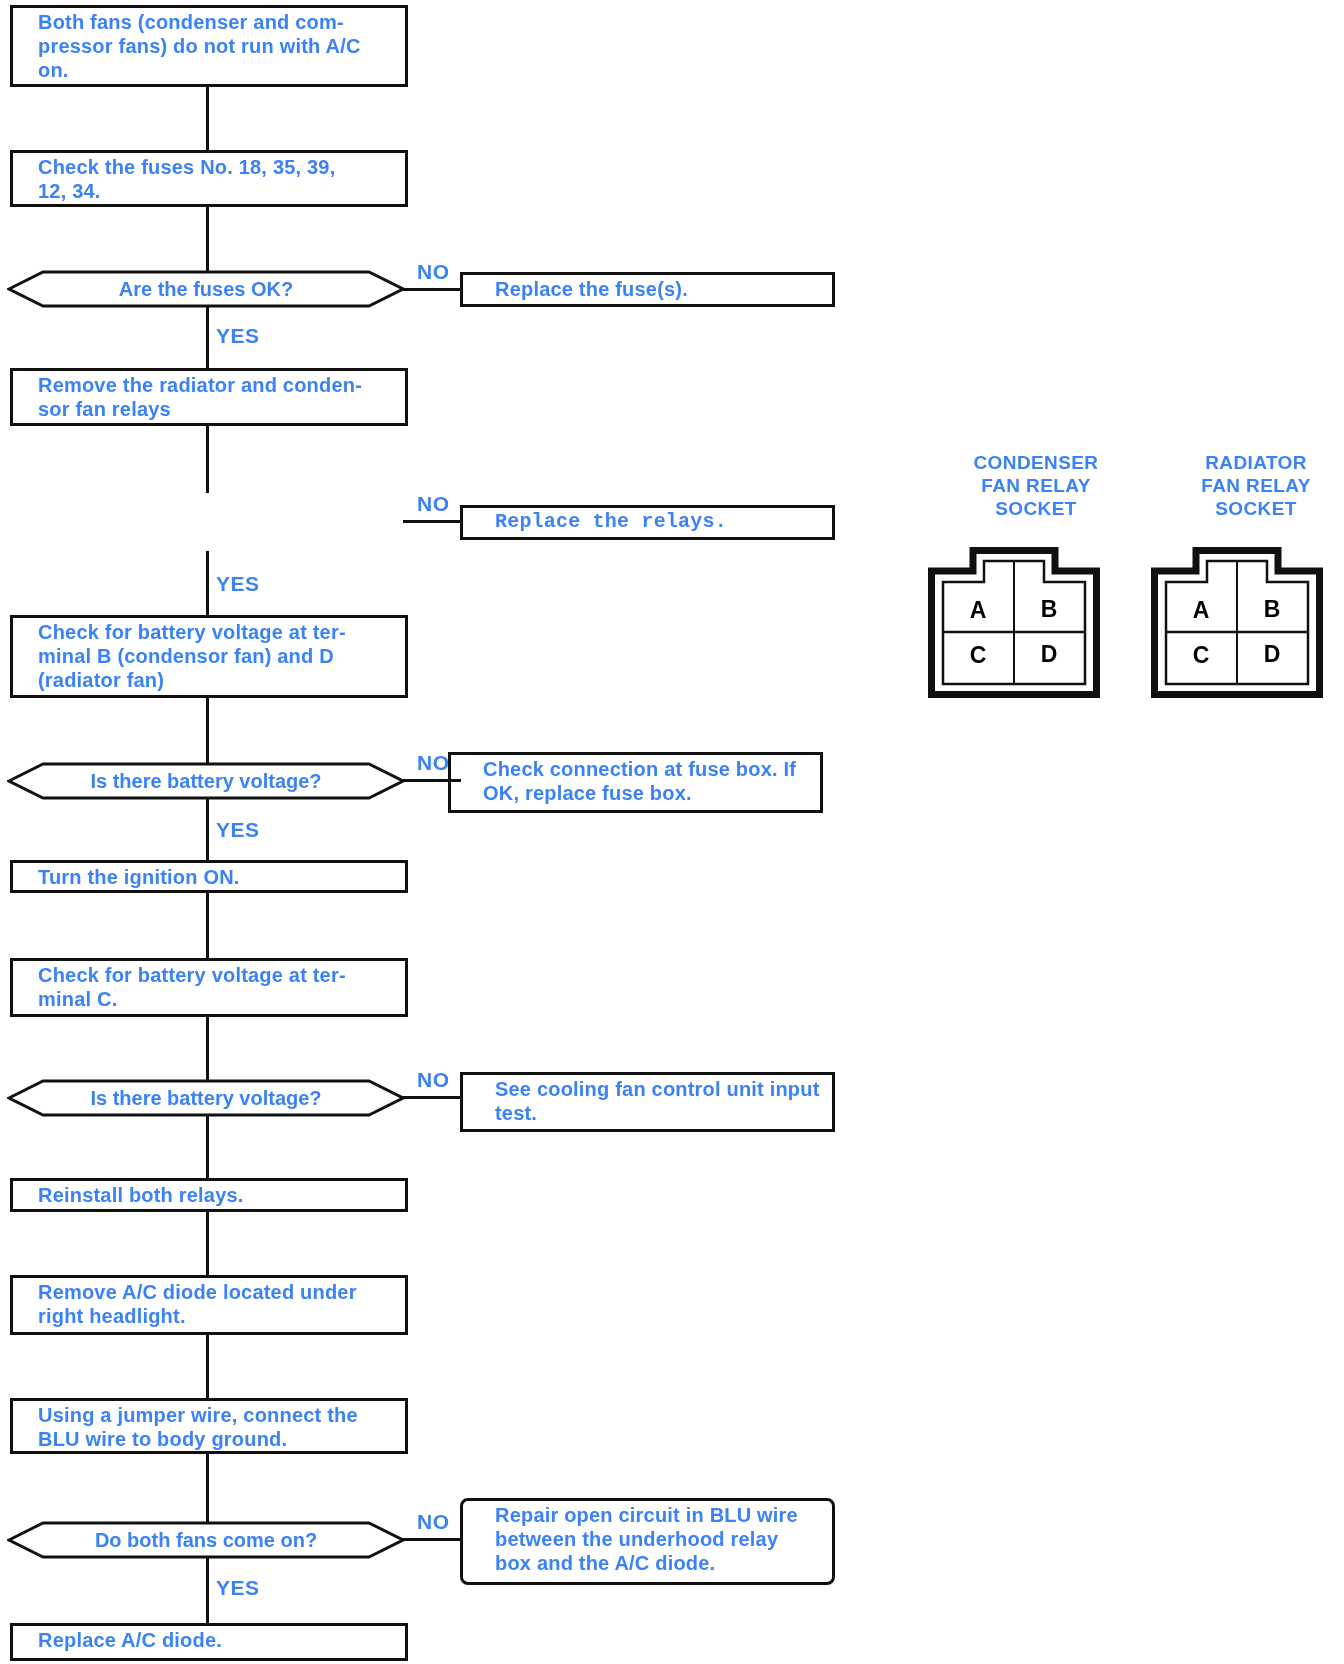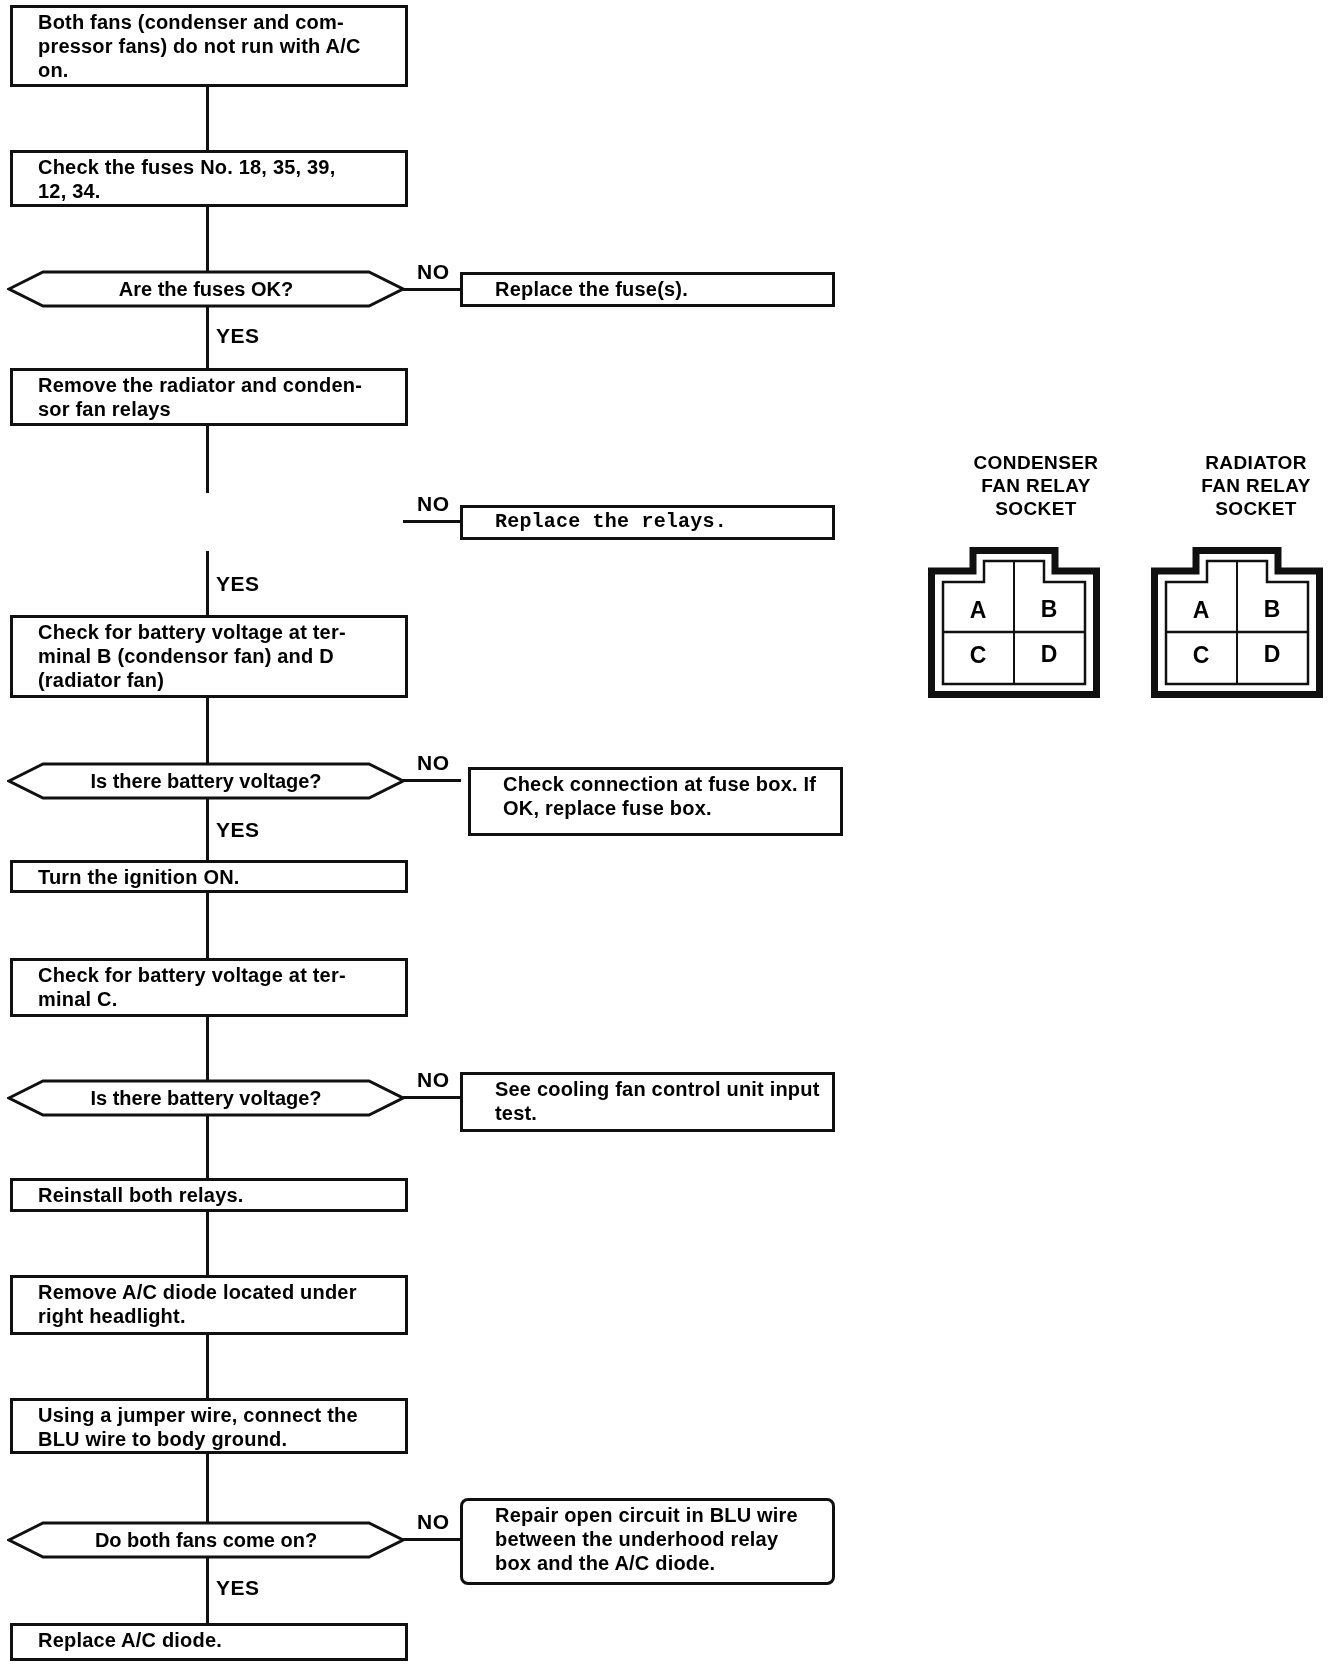--- a/index.html
+++ b/index.html
@@ -1,18 +1,18 @@
 <!DOCTYPE html>
 <html><head>
 <meta charset="utf-8">
 <style>
   html,body { margin:0; padding:0; background:#e8e8e8; }
   .canvas {
     position:relative; width:1344px; height:1664px; margin:0 auto;
-    background:#ffffff; color:#000000;
+    background:#ffffff; color:#3b82f6;
     font-family:"Liberation Sans", sans-serif; overflow:hidden;
   }
   .pbox {
     position:absolute; box-sizing:border-box;
     border:3px solid #101010; background:#fff;
     font-weight:700; font-size:20px; line-height:24px;
     letter-spacing:0.2px; white-space:pre-line;
     padding:2px 8px 0 25px;
   }
   .rbox { padding-left:32px; }
@@ -54,21 +54,21 @@
 minal C.</div>
   <div class="pbox" style="left:10px; top:1178px; width:398px; height:34px;">Reinstall both relays.</div>
   <div class="pbox" style="left:10px; top:1275px; width:398px; height:60px;">Remove A/C diode located under
 right headlight.</div>
   <div class="pbox" style="left:10px; top:1623px; width:398px; height:38px;">Replace A/C diode.</div>
   <div class="pbox" style="left:10px; top:1398px; width:398px; height:56px;">Using a jumper wire, connect the
 BLU wire to body ground.</div>
 
   <div class="pbox rbox" style="left:460px; top:272px;  width:375px; height:35px;">Replace the fuse(s).</div>
   <div class="pbox rbox" style="left:460px; top:505px;  width:375px; height:35px;font-family:Liberation Mono, monospace;">Replace the relays.</div>
-  <div class="pbox rbox" style="left:468px; top:752px;  width:375px; height:69px;margin-top:15px;">Check connection at fuse box. If
+  <div class="pbox rbox" style="left:448px; top:752px;  width:375px; height:61px;">Check connection at fuse box. If
 OK, replace fuse box.</div>
   <div class="pbox rbox" style="left:460px; top:1072px; width:375px; height:60px;">See cooling fan control unit input
 test.</div>
   <div class="pbox rbox" style="left:460px; top:1498px; width:375px; height:87px;border-radius:8px;">Repair open circuit in BLU wire
 between the underhood relay
 box and the A/C diode.</div>
 
   <div class="hex" style="top:270px; height:38px;text-align:center;">
     <svg width="398" height="38">
       <polygon points="2,19 36,2 362,2 396,19 362,36 36,36" fill="#ffffff" stroke="#101010" stroke-width="3"></polygon>

